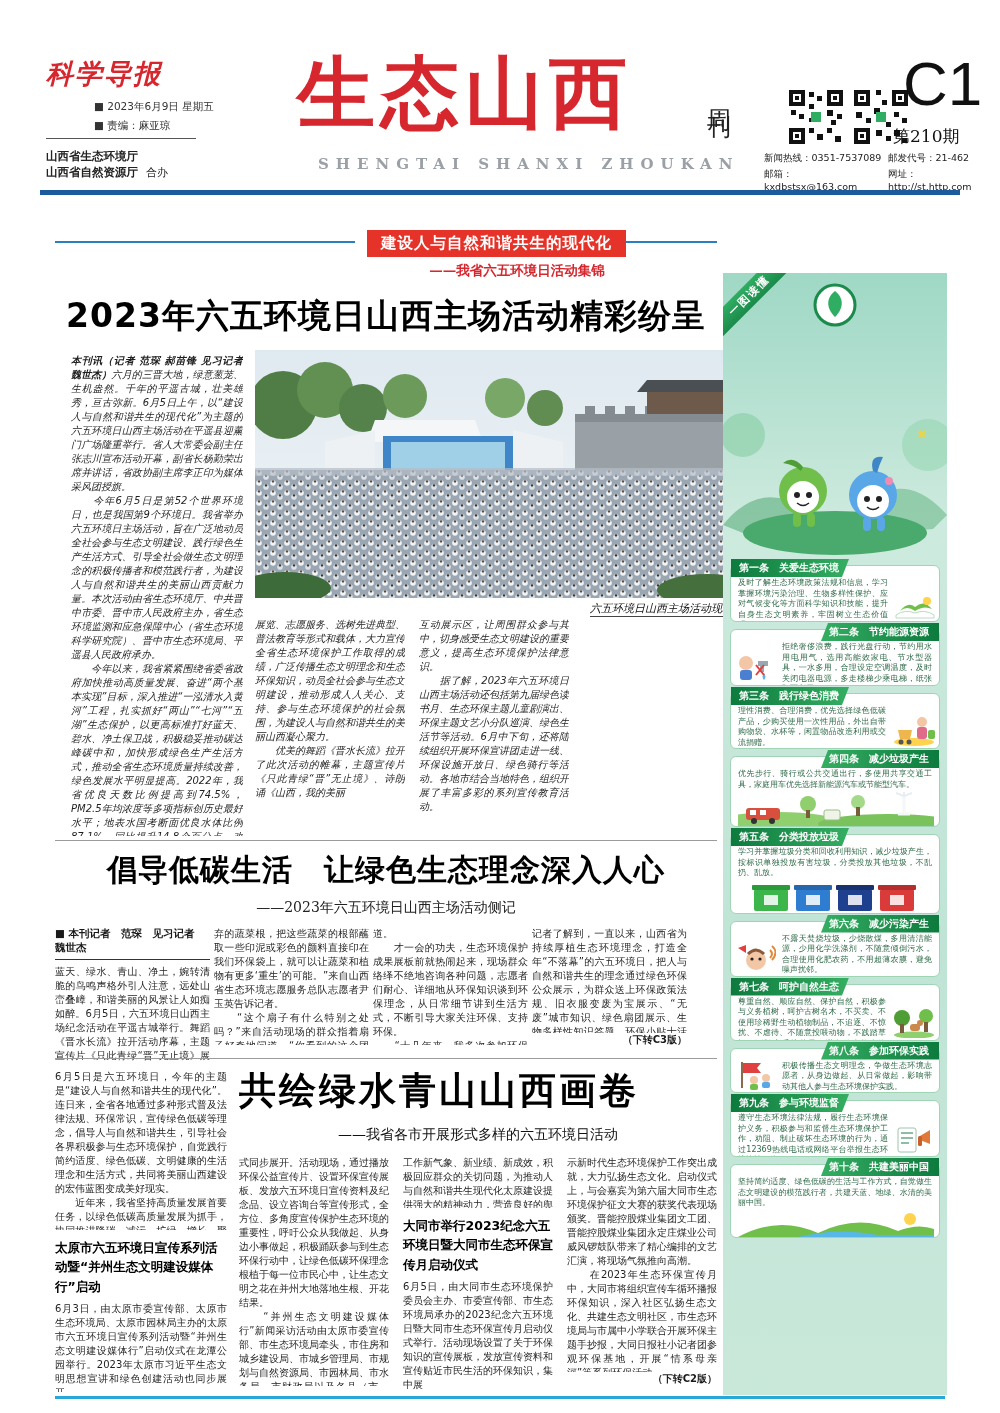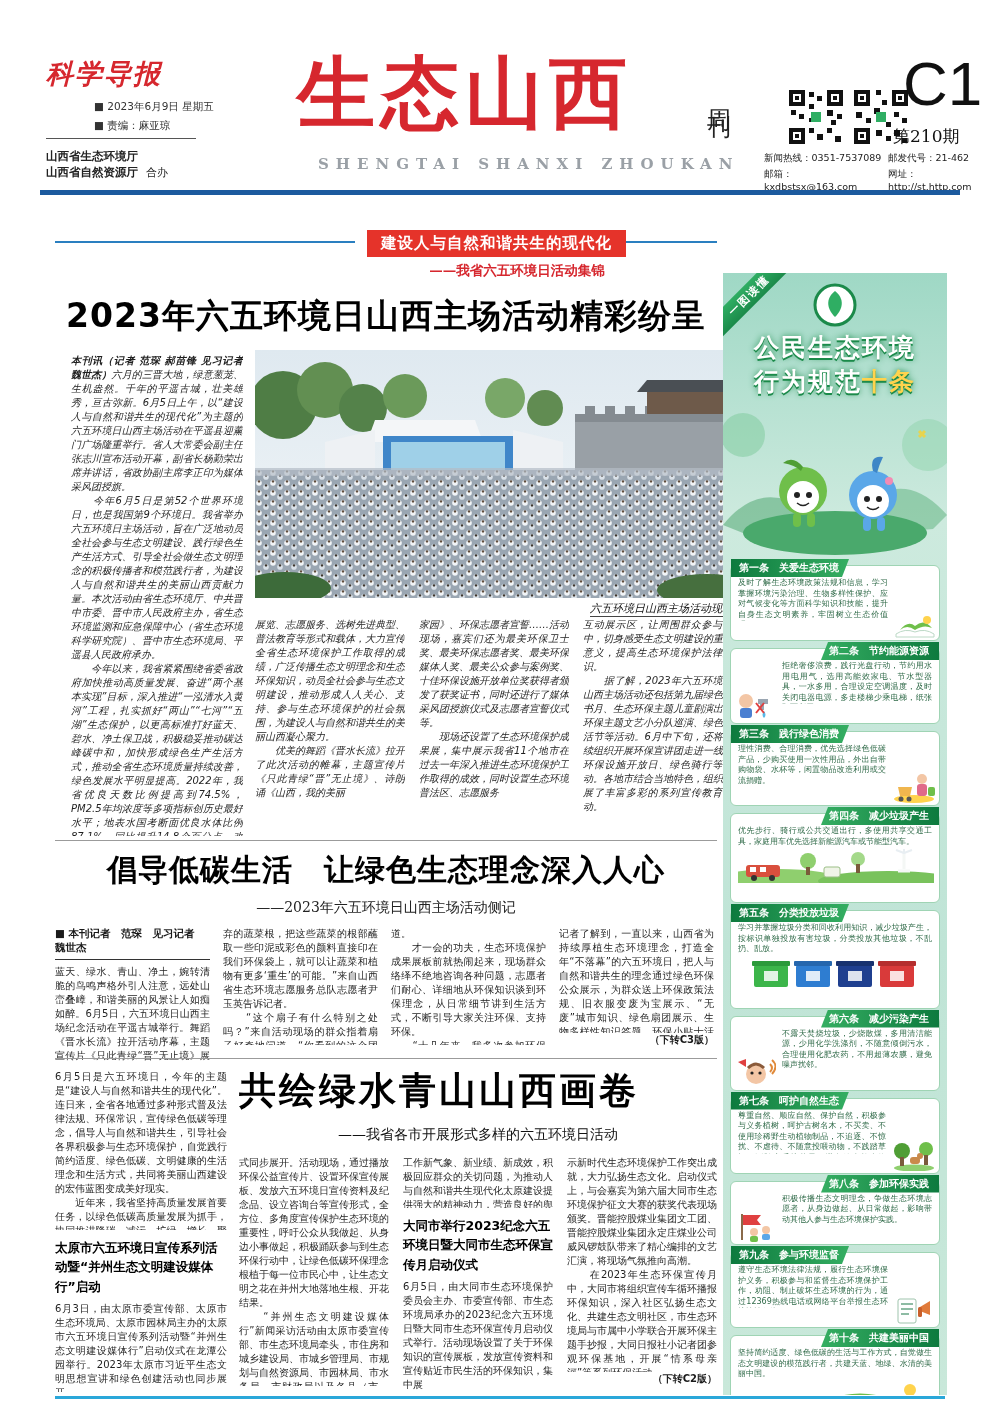--- a/index.html
+++ b/index.html
@@ -55,21 +55,21 @@
   .a1-cols .coltext{width:150px;height:214px;}
 
   .divider{position:absolute;left:0;width:662px;border-top:1px solid #9b9b9b;}
 
   
   .a2{position:absolute;left:0;top:622px;width:662px;height:208px;}
   .a2-headline{text-align:center;font-size:30px;font-weight:900;letter-spacing:1px;color:#000;
                margin-top:6px;}
   .a2-sub{text-align:center;font-size:14px;color:#222;margin-top:8px;
           font-family:"DejaVu Serif","Liberation Serif",serif;}
-  .a2-cols{display:flex;gap:13px;margin-top:10px;}
+  .a2-cols{display:flex;gap:4px;margin-top:10px;}
   .a2-cols .colw{width:155px;}
   .byline{font-size:10.5px;font-weight:bold;border-bottom:1.5px solid #333;padding-bottom:4px;
           margin-bottom:5px;}
   .a2-cols .coltext{height:118px;}
   .a2-cols .colw:first-child .coltext{height:98px;}
   .turn{font-size:10px;font-weight:bold;text-align:right;}
 
   
   .a3{position:absolute;left:0;top:840px;width:662px;height:335px;}
   .a3-col1{position:absolute;left:0;top:8px;width:172px;height:322px;overflow:hidden;}
@@ -94,21 +94,21 @@
                  background:linear-gradient(180deg,#2fae63,#1b8a4a);color:#fff;text-align:center;
                  font-size:11px;font-weight:bold;padding:3px 0;letter-spacing:2px;}
   .emblem{position:absolute;left:90px;top:10px;}
   .sb-title{position:absolute;left:0;top:58px;width:224px;text-align:center;font-size:25px;
             font-weight:900;color:#fff;letter-spacing:2px;line-height:34px;
             text-shadow:0 2px 0 #1b8a4a,0 0 6px #1b8a4a;}
   .sb-title .hl{color:#ffd34d;}
   .mascots{position:absolute;left:0;top:132px;width:224px;height:158px;}
   .sb-items{position:absolute;left:7px;top:292px;width:210px;}
   .sb-item{position:relative;background:#fff;border:1px solid #9fd4b4;border-radius:6px;
-           margin-bottom:7px;padding:10px 7px 19px;}
+           margin-bottom:7px;padding:10px 7px 0;}
   .sb-ribbon{position:absolute;top:-7px;padding:2px 10px 2px 8px;font-size:10px;font-weight:bold;
              color:#fff;background:linear-gradient(90deg,#0d7a3e,#35ae62);white-space:nowrap;
              clip-path:polygon(0 0,100% 0,calc(100% - 7px) 100%,0 100%);}
   .sb-item.right .sb-ribbon{left:auto;right:0;
              clip-path:polygon(7px 0,100% 0,100% 100%,0 100%);
              background:linear-gradient(90deg,#35ae62,#0d7a3e);}
   .sb-item.left .sb-ribbon{left:0;}
   .sb-text{font-size:8px;line-height:10.5px;color:#2f6a48;text-align:justify;max-height:43px;
            overflow:hidden;margin-top:2px;}
   .sb-art{display:block;margin:2px auto 0;}
@@ -274,22 +274,20 @@
 
           <rect x="0" y="120" width="478" height="128" fill="url(#crowd)"></rect>
           <rect x="0" y="118" width="478" height="8" fill="#b3bcc6" opacity="0.7"></rect>
           <ellipse cx="30" cy="238" rx="46" ry="16" fill="#3d6b3a"></ellipse>
           <ellipse cx="452" cy="240" rx="50" ry="16" fill="#466f3e"></ellipse>
         </svg>
         <div class="caption"><span>六五环境日山西主场活动现场</span></div>
         <div class="a1-cols">
           <div class="coltext">展览、志愿服务、选树先进典型、普法教育等形式和载体，大力宣传全省生态环境保护工作取得的成绩，广泛传播生态文明理念和生态环保知识，动员全社会参与生态文明建设，推动形成人人关心、支持、参与生态环境保护的社会氛围，为建设人与自然和谐共生的美丽山西凝心聚力。
 　　优美的舞蹈《晋水长流》拉开了此次活动的帷幕，主题宣传片《只此青绿“晋”无止境》、诗朗诵《山西，我的美丽</div>
-          <div class="coltext">家园》、环保志愿者宣誓……活动现场，嘉宾们还为最美环保卫士奖、最美环保志愿者奖、最美环保媒体人奖、最美公众参与案例奖、十佳环保设施开放单位奖获得者颁发了获奖证书，同时还进行了媒体采风团授旗仪式及志愿者宣誓仪式等。
-　　现场还设置了生态环境保护成果展，集中展示我省11个地市在过去一年深入推进生态环境保护工作取得的成效，同时设置生态环境普法区、志愿服务</div>
           <div class="coltext">互动展示区，让周围群众参与其中，切身感受生态文明建设的重要意义，提高生态环境保护法律意识。
 　　据了解，2023年六五环境日山西主场活动还包括第九届绿色读书月、生态环保主题儿童剧演出、环保主题文艺小分队巡演、绿色生活节等活动。6月中下旬，还将陆续组织开展环保宣讲团走进一线、环保设施开放日、绿色骑行等活动。各地市结合当地特色，组织开展了丰富多彩的系列宣传教育活动。</div>
         </div>
       </div>
     </div>
 
     <div class="divider" style="top:618px;"></div>
 
     <div class="a2">
       <div class="a2-headline">倡导低碳生活　让绿色生态理念深入人心</div>
@@ -350,24 +348,20 @@
     </div>
   </div>
 
   <aside class="sidebar">
     <div class="corner-ribbon">一图读懂</div>
     <svg class="emblem" width="44" height="44" viewBox="0 0 44 44">
       <circle cx="22" cy="22" r="20" fill="#fff" stroke="#1b8a4a" stroke-width="3"></circle>
       <path d="M22 8 C30 14 32 24 22 34 C12 24 14 14 22 8 Z" fill="#2fae63"></path>
       <circle cx="22" cy="22" r="20" fill="none" stroke="#1b8a4a" stroke-width="1"></circle>
     </svg>
-    <div class="sb-title">
-      <div>公民生态环境</div>
-      <div><span>行为规范</span><span class="hl">十条</span></div>
-    </div>
     <svg class="mascots" viewBox="0 0 224 158">
       <circle cx="20" cy="30" r="22" fill="#7cc99a" opacity="0.5"></circle>
       <circle cx="205" cy="40" r="26" fill="#8fd3ab" opacity="0.5"></circle>
       <path d="M0 120 Q40 70 90 110 Q60 130 20 128 Z" fill="#5cae7c" opacity="0.6"></path>
       <path d="M224 110 Q180 60 135 105 Q170 128 210 124 Z" fill="#6db98a" opacity="0.6"></path>
       <ellipse cx="112" cy="128" rx="92" ry="22" fill="#4aa96c"></ellipse>
 
       <g>
         <circle cx="80" cy="86" r="24" fill="#6fbf4a"></circle>
         <circle cx="80" cy="92" r="16" fill="#fff"></circle>

